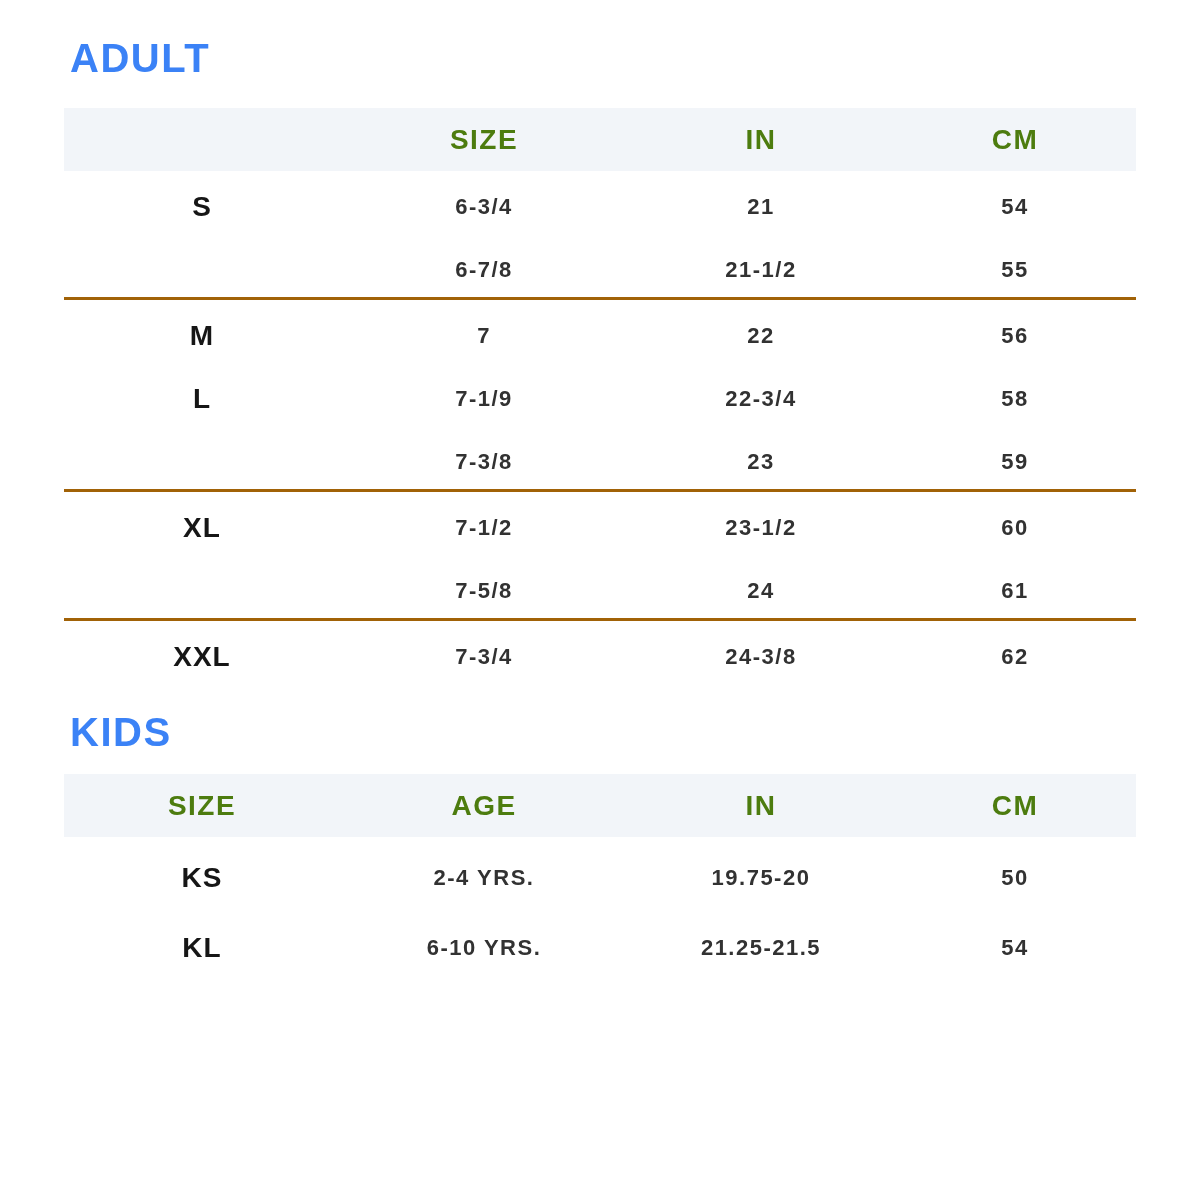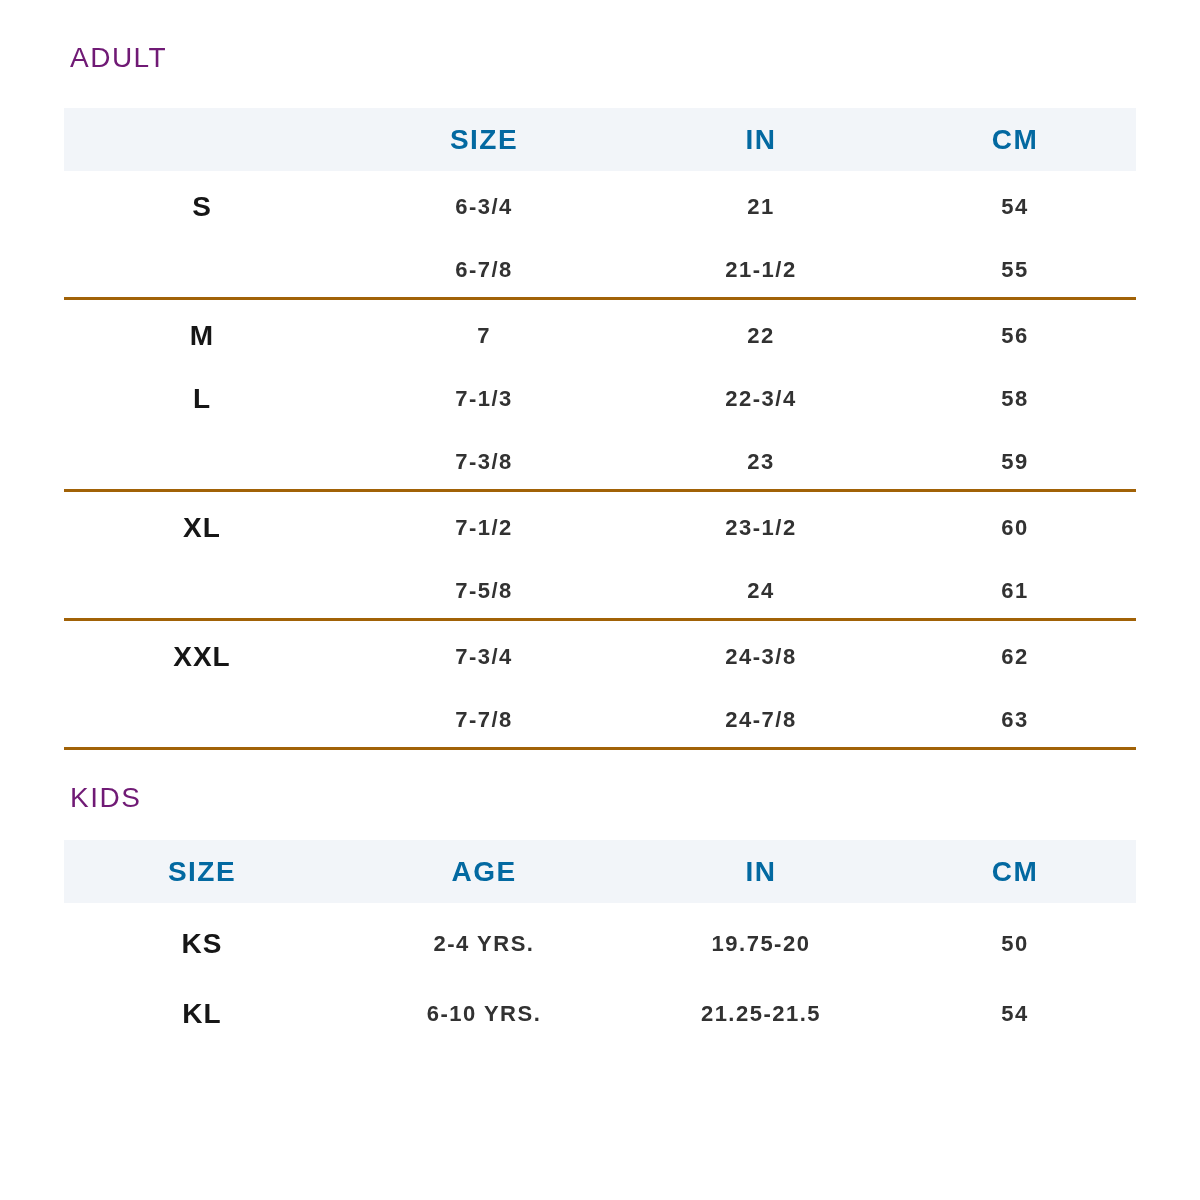--- a/index.html
+++ b/index.html
@@ -6,25 +6,25 @@
   .sheet {
     width: 1200px;
     height: 1200px;
     background: #ffffff;
     overflow: hidden;
     font-family: "Liberation Sans", sans-serif;
     color: #2f2f2f;
   }
   .section-title {
     margin: 0;
-    font-size: 28px;
+    font-size: 40px;
     line-height: 40px;
-    font-weight: 400;
+    font-weight: 700;
     letter-spacing: 1.5px;
-    color: #701a75;
+    color: #3b82f6;
   }
   #adult-title { margin: 38px 0 0 70px; }
   #kids-title  { margin: 28px 0 0 70px; }
 
   table {
     border-collapse: collapse;
     table-layout: fixed;
     width: 1072px;
     margin-left: 64px;
   }
@@ -35,21 +35,21 @@
   col.c1 { width: 288px; }
   col.c2 { width: 266px; }
   col.c3 { width: 242px; }
 
   thead th {
     height: 63px;
     background: #f2f5f9;
     font-size: 28px;
     font-weight: 700;
     letter-spacing: 1.5px;
-    color: #0369a1;
+    color: #4d7c0f;
     text-align: center;
     vertical-align: middle;
     padding: 0;
   }
   tbody td {
     height: 55px;
     padding: 8px 0 0 0;
     text-align: center;
     vertical-align: middle;
     font-size: 22px;
@@ -108,21 +108,21 @@
           <td>55</td>
         </tr>
         <tr>
           <td class="row-label">M</td>
           <td>7</td>
           <td>22</td>
           <td>56</td>
         </tr>
         <tr>
           <td class="row-label">L</td>
-          <td>7-1/3</td>
+          <td>7-1/9</td>
           <td>22-3/4</td>
           <td>58</td>
         </tr>
         <tr class="group-end">
           <td class="row-label"></td>
           <td>7-3/8</td>
           <td>23</td>
           <td>59</td>
         </tr>
         <tr>
@@ -135,26 +135,20 @@
           <td class="row-label"></td>
           <td>7-5/8</td>
           <td>24</td>
           <td>61</td>
         </tr>
         <tr>
           <td class="row-label">XXL</td>
           <td>7-3/4</td>
           <td>24-3/8</td>
           <td>62</td>
-        </tr>
-        <tr class="group-end">
-          <td class="row-label"></td>
-          <td>7-7/8</td>
-          <td>24-7/8</td>
-          <td>63</td>
         </tr>
       </tbody>
     </table>
   </section>
 
   <section>
     <h2 class="section-title" id="kids-title">KIDS</h2>
 
     <table id="kids-table">
       <colgroup>

